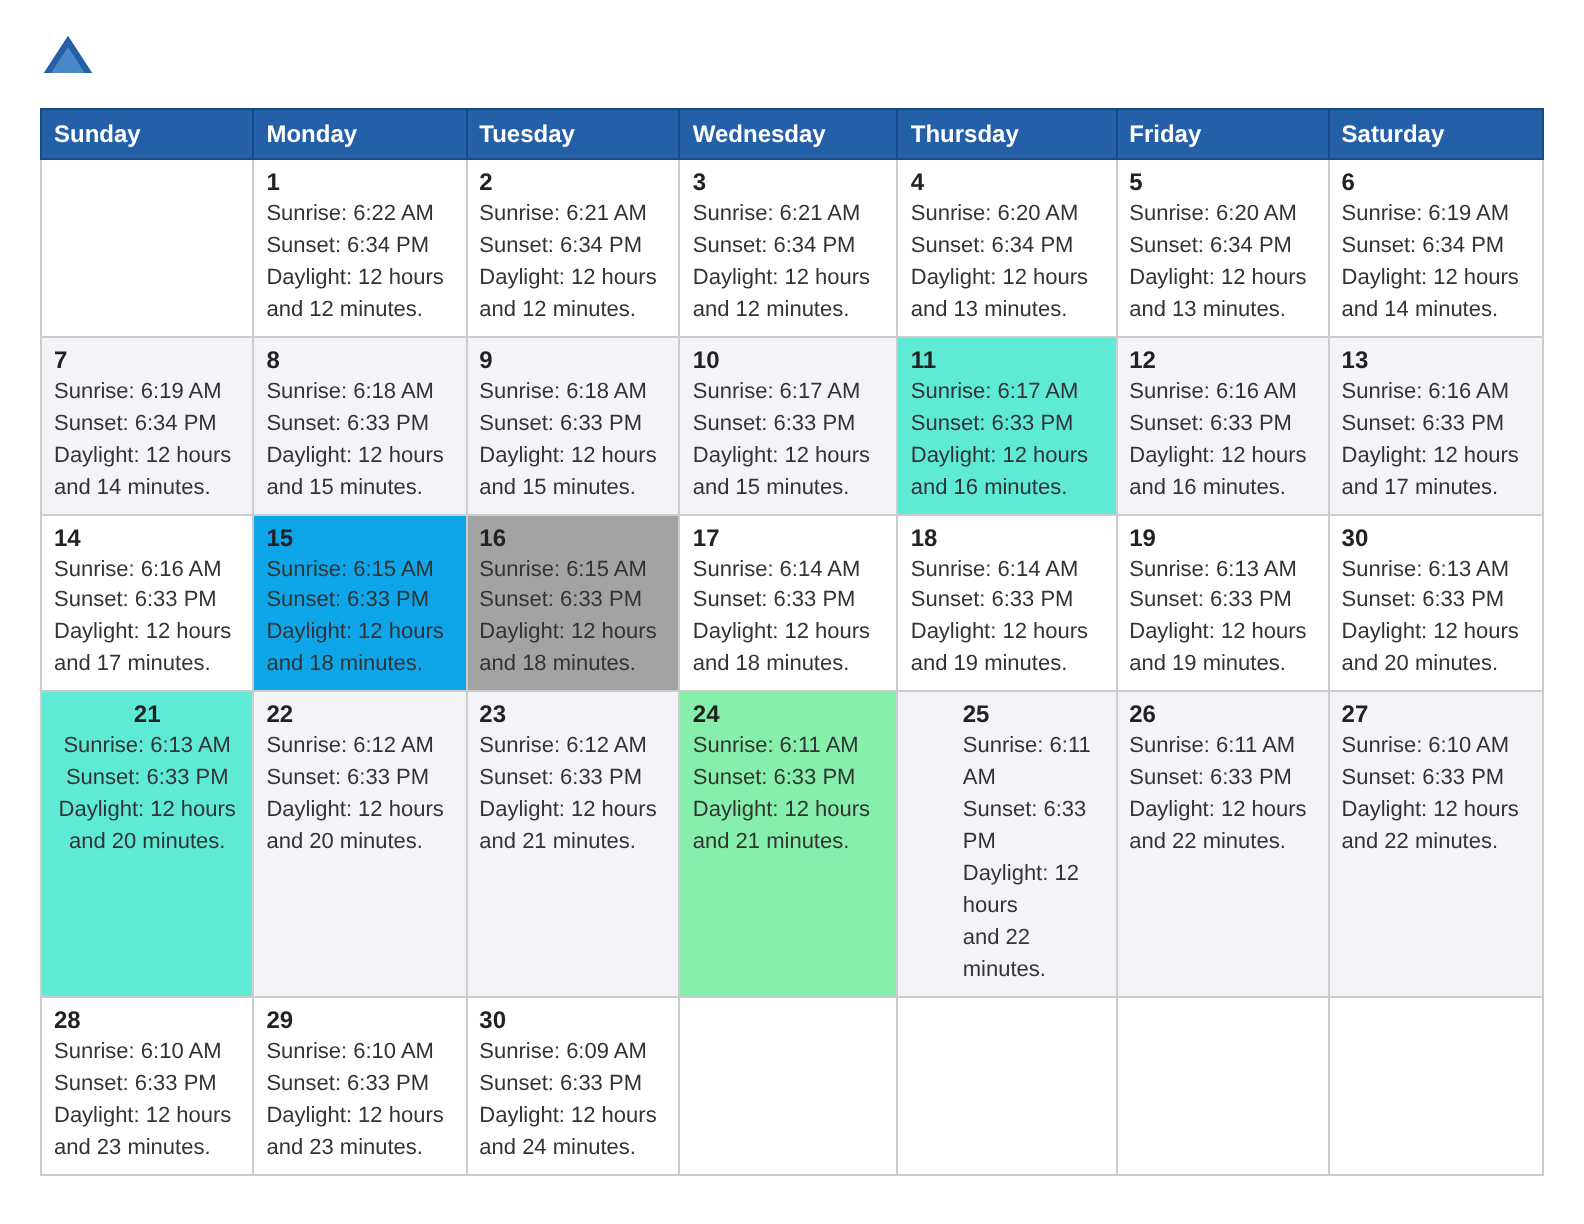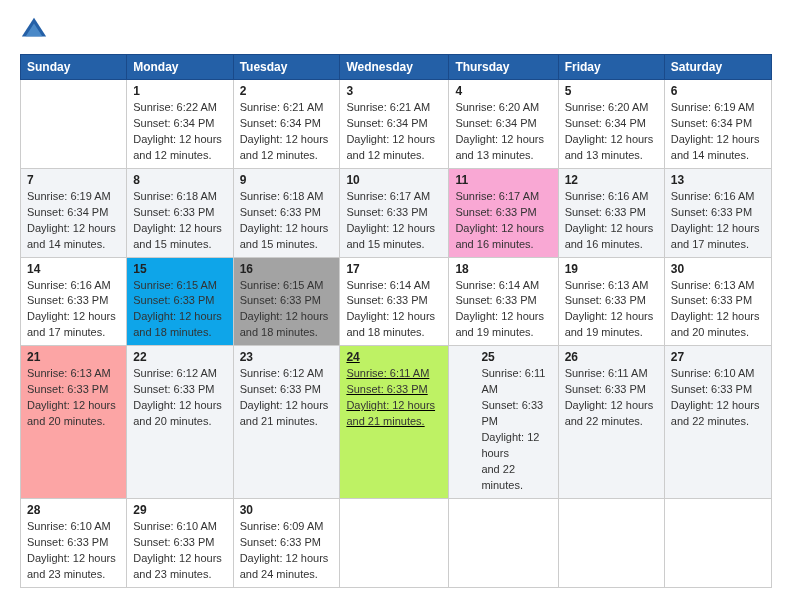--- a/index.html
+++ b/index.html
@@ -194,21 +194,21 @@
 Daylight: 12 hours
 and 15 minutes.</div>
           </td>
           <td style="background: rgb(242, 244, 247);">
             <span class="day-num">10</span>
             <div class="day-info" style="white-space: pre-line;">Sunrise: 6:17 AM
 Sunset: 6:33 PM
 Daylight: 12 hours
 and 15 minutes.</div>
           </td>
-          <td style="background: #f9a8d4; margin-top: 36px;">
+          <td style="background: #5eead4; margin-top: 36px;">
             <span class="day-num">11</span>
             <div class="day-info" style="white-space: pre-line;">Sunrise: 6:17 AM
 Sunset: 6:33 PM
 Daylight: 12 hours
 and 16 minutes.</div>
           </td>
           <td style="background: rgb(242, 244, 247);">
             <span class="day-num">12</span>
             <div class="day-info" style="white-space: pre-line;">Sunrise: 6:16 AM
 Sunset: 6:33 PM
@@ -268,42 +268,42 @@
           </td>
           <td style="background: rgb(255, 255, 255);">
             <span class="day-num">30</span>
             <div class="day-info" style="white-space: pre-line;">Sunrise: 6:13 AM
 Sunset: 6:33 PM
 Daylight: 12 hours
 and 20 minutes.</div>
           </td>
         </tr>
         <tr>
-          <td style="background: #fca5a5;">
+          <td style="background: #5eead4; text-align: center;">
             <span class="day-num">21</span>
             <div class="day-info" style="white-space: pre-line;">Sunrise: 6:13 AM
 Sunset: 6:33 PM
 Daylight: 12 hours
 and 20 minutes.</div>
           </td>
           <td style="background: rgb(242, 244, 247);">
             <span class="day-num">22</span>
             <div class="day-info" style="white-space: pre-line;">Sunrise: 6:12 AM
 Sunset: 6:33 PM
 Daylight: 12 hours
 and 20 minutes.</div>
           </td>
           <td style="background: rgb(242, 244, 247);">
             <span class="day-num">23</span>
             <div class="day-info" style="white-space: pre-line;">Sunrise: 6:12 AM
 Sunset: 6:33 PM
 Daylight: 12 hours
 and 21 minutes.</div>
           </td>
-          <td style="background: #bef264; text-decoration: underline;">
+          <td style="background: #86efac;">
             <span class="day-num">24</span>
             <div class="day-info" style="white-space: pre-line;">Sunrise: 6:11 AM
 Sunset: 6:33 PM
 Daylight: 12 hours
 and 21 minutes.</div>
           </td>
           <td style="background: rgb(242, 244, 247); padding-left: 32px;">
             <span class="day-num">25</span>
             <div class="day-info" style="white-space: pre-line;">Sunrise: 6:11 AM
 Sunset: 6:33 PM

